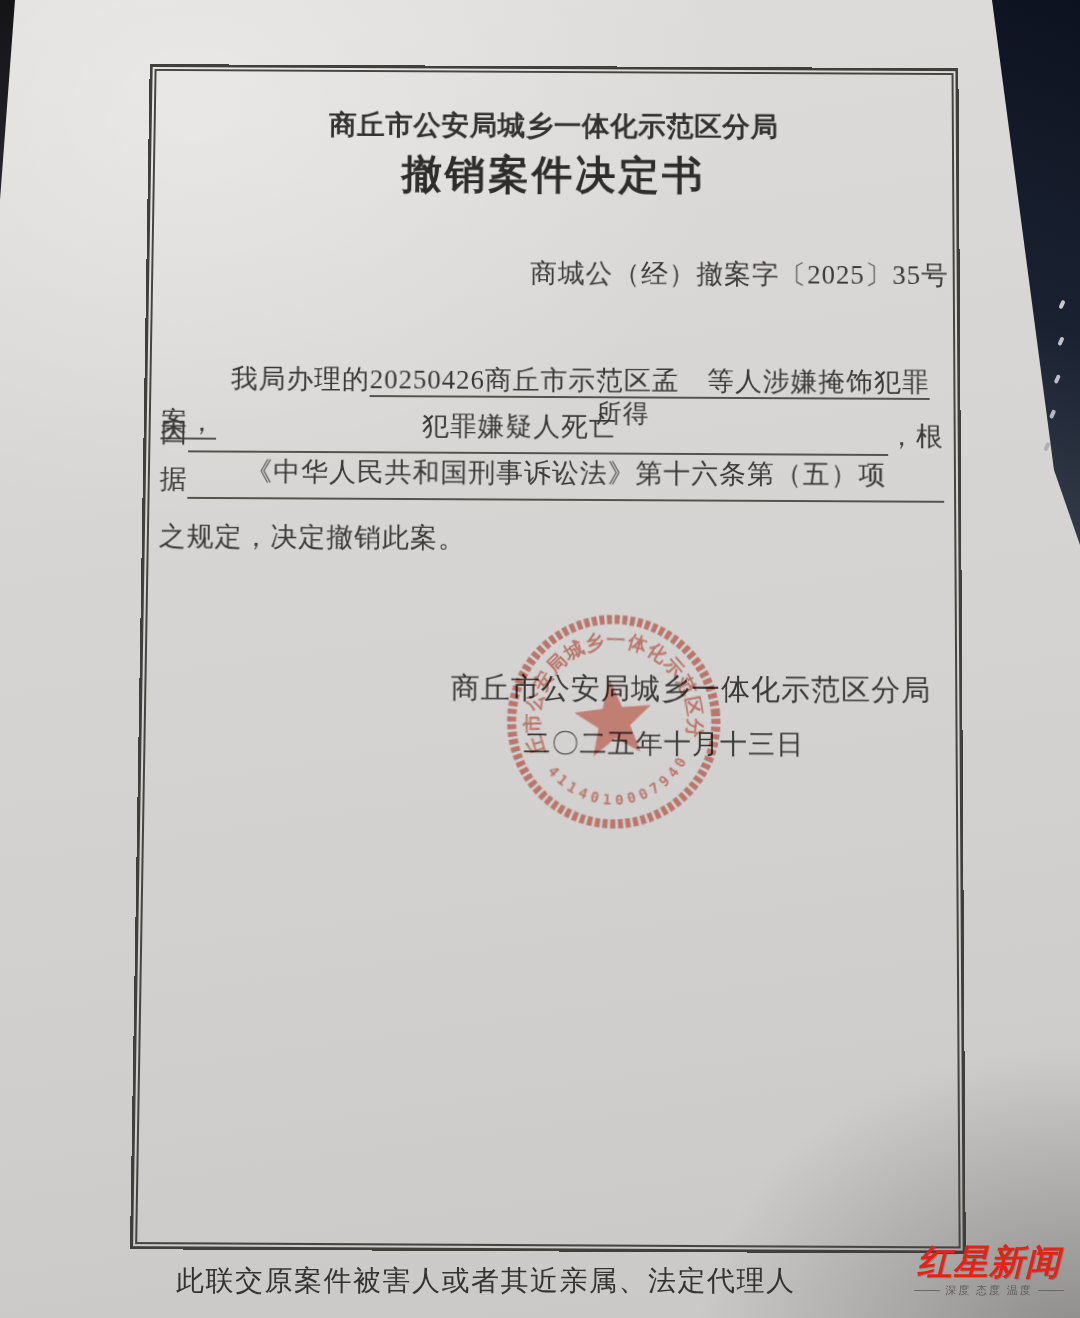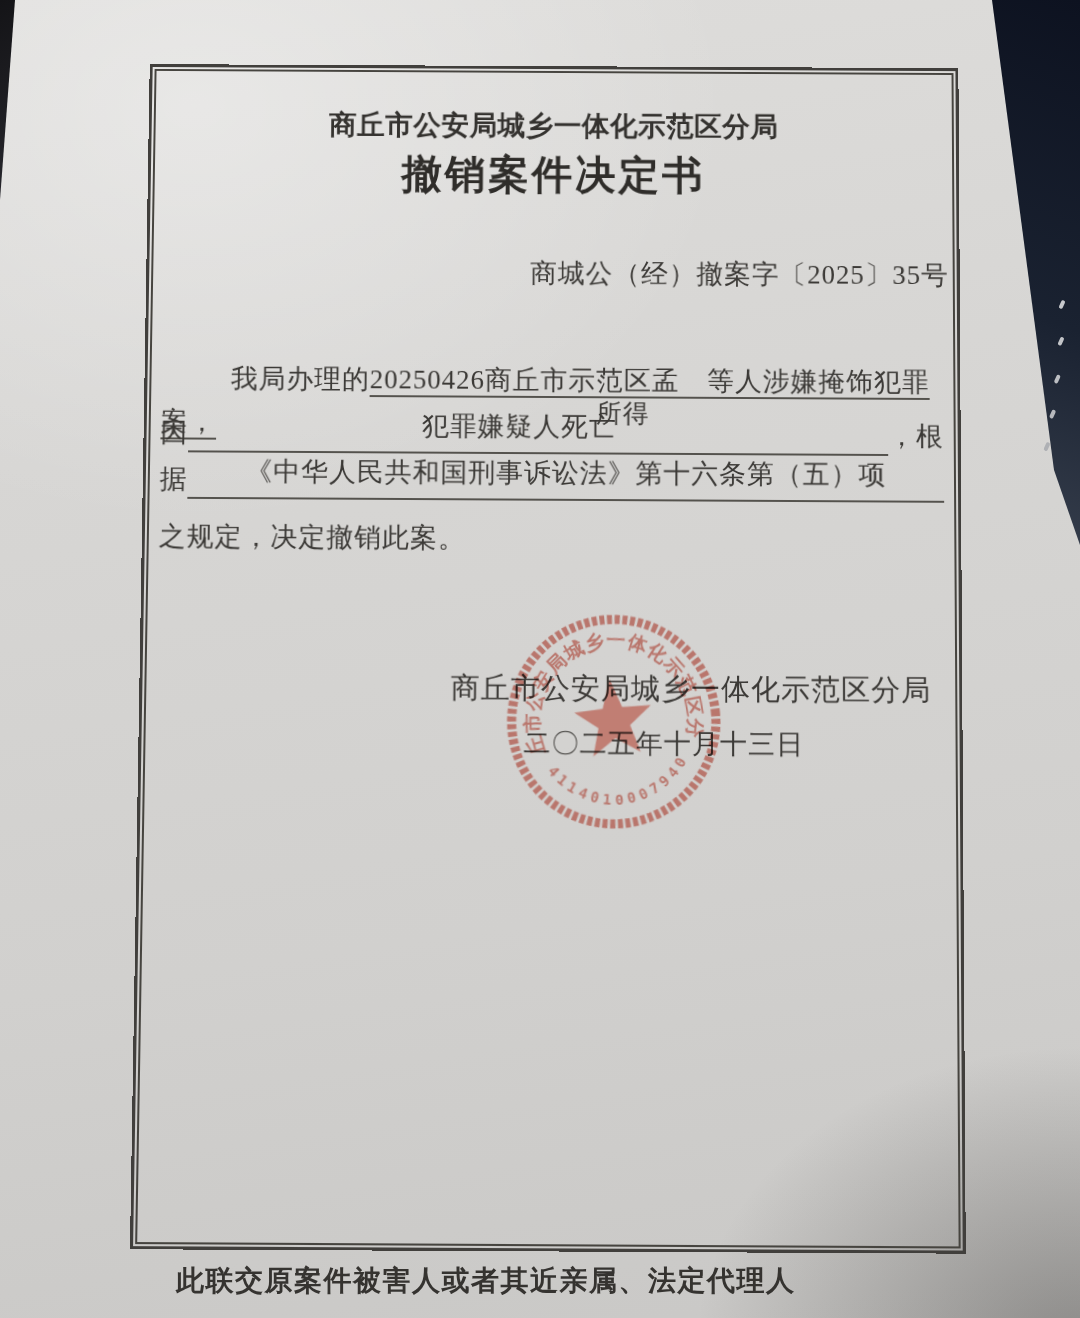--- a/index.html
+++ b/index.html
@@ -83,21 +83,21 @@
   }
 
   .seal{
     position:absolute;left:360px;top:551px;width:222px;height:222px;
     mix-blend-mode:multiply;opacity:.85;filter:blur(.4px);
     transform:rotate(-6deg);
   }
 
   .footer-note{
     position:absolute;left:176px;top:1262px;
-    font-size:28px;letter-spacing:1.5px;color:#353330;white-space:nowrap;font-weight:bold;
+    font-size:28px;letter-spacing:1.5px;color:#353330;white-space:nowrap;
   }
 
   .brand{
     position:absolute;right:6px;top:1243px;width:170px;text-align:center;
   }
   .brand-name{
     font-family:"Liberation Sans","DejaVu Sans",sans-serif;
     font-weight:bold;font-style:italic;font-size:35px;line-height:38px;
     color:#df2519;letter-spacing:1px;white-space:nowrap;
     text-shadow:1px 1px 0 rgba(120,20,10,.25);
@@ -164,14 +164,22 @@
         <textPath href="#sealTopArc" startOffset="50%" text-anchor="middle">商丘市公安局城乡一体化示范区分局</textPath>
       </text>
       <text font-size="14" letter-spacing="4.5" fill="#b4655a" font-family="DejaVu Sans Mono, monospace" font-weight="bold">
         <textPath href="#sealBottomArc" startOffset="50%" text-anchor="middle">4114010007940</textPath>
       </text>
     </svg>
   </div>
 
   <div class="footer-note">此联交原案件被害人或者其近亲属、法定代理人</div>
 
+  <div class="brand">
+    <div class="brand-name">红星新闻</div>
+    <div class="brand-tagline">
+      <span class="dash"></span>
+      <span>深度 态度 温度</span>
+      <span class="dash"></span>
+    </div>
+  </div>
 
 </div>
 
 </body></html>

